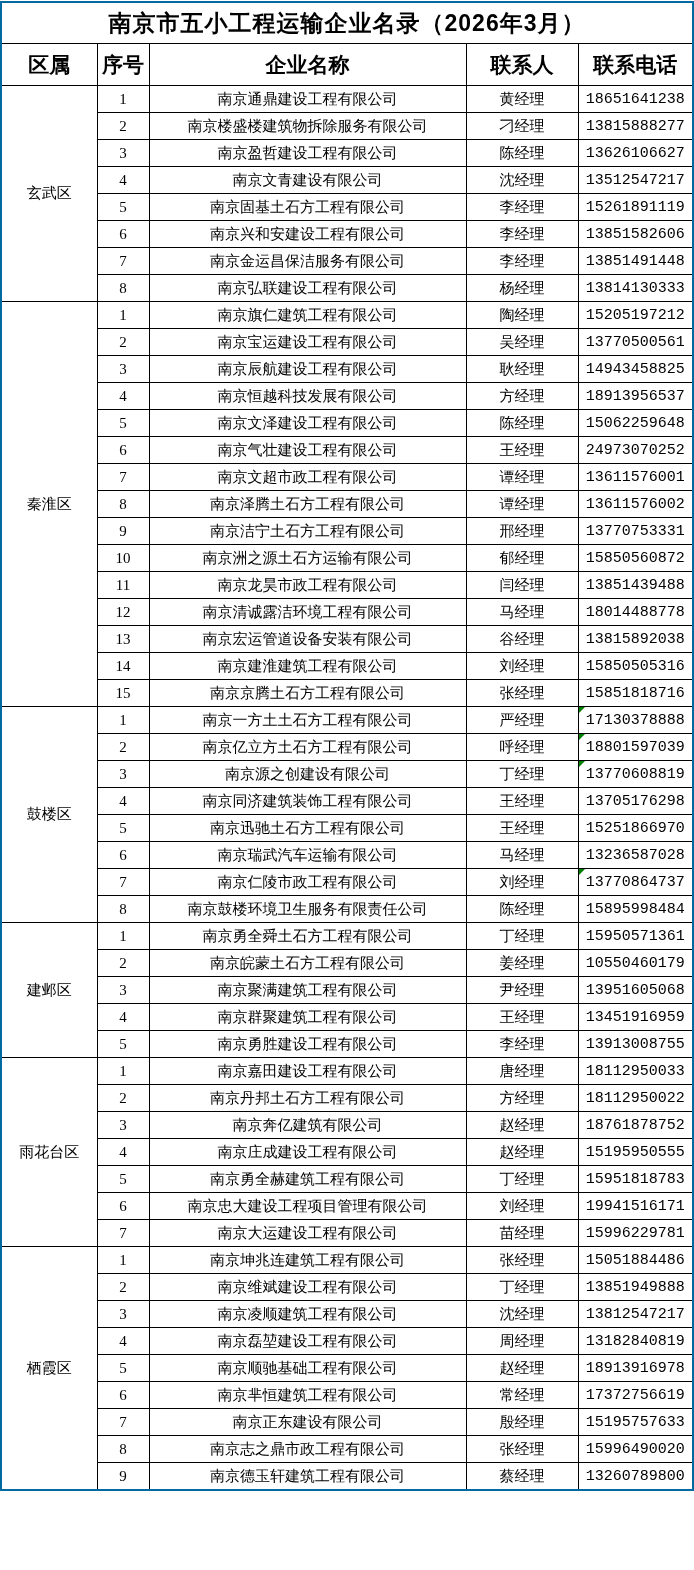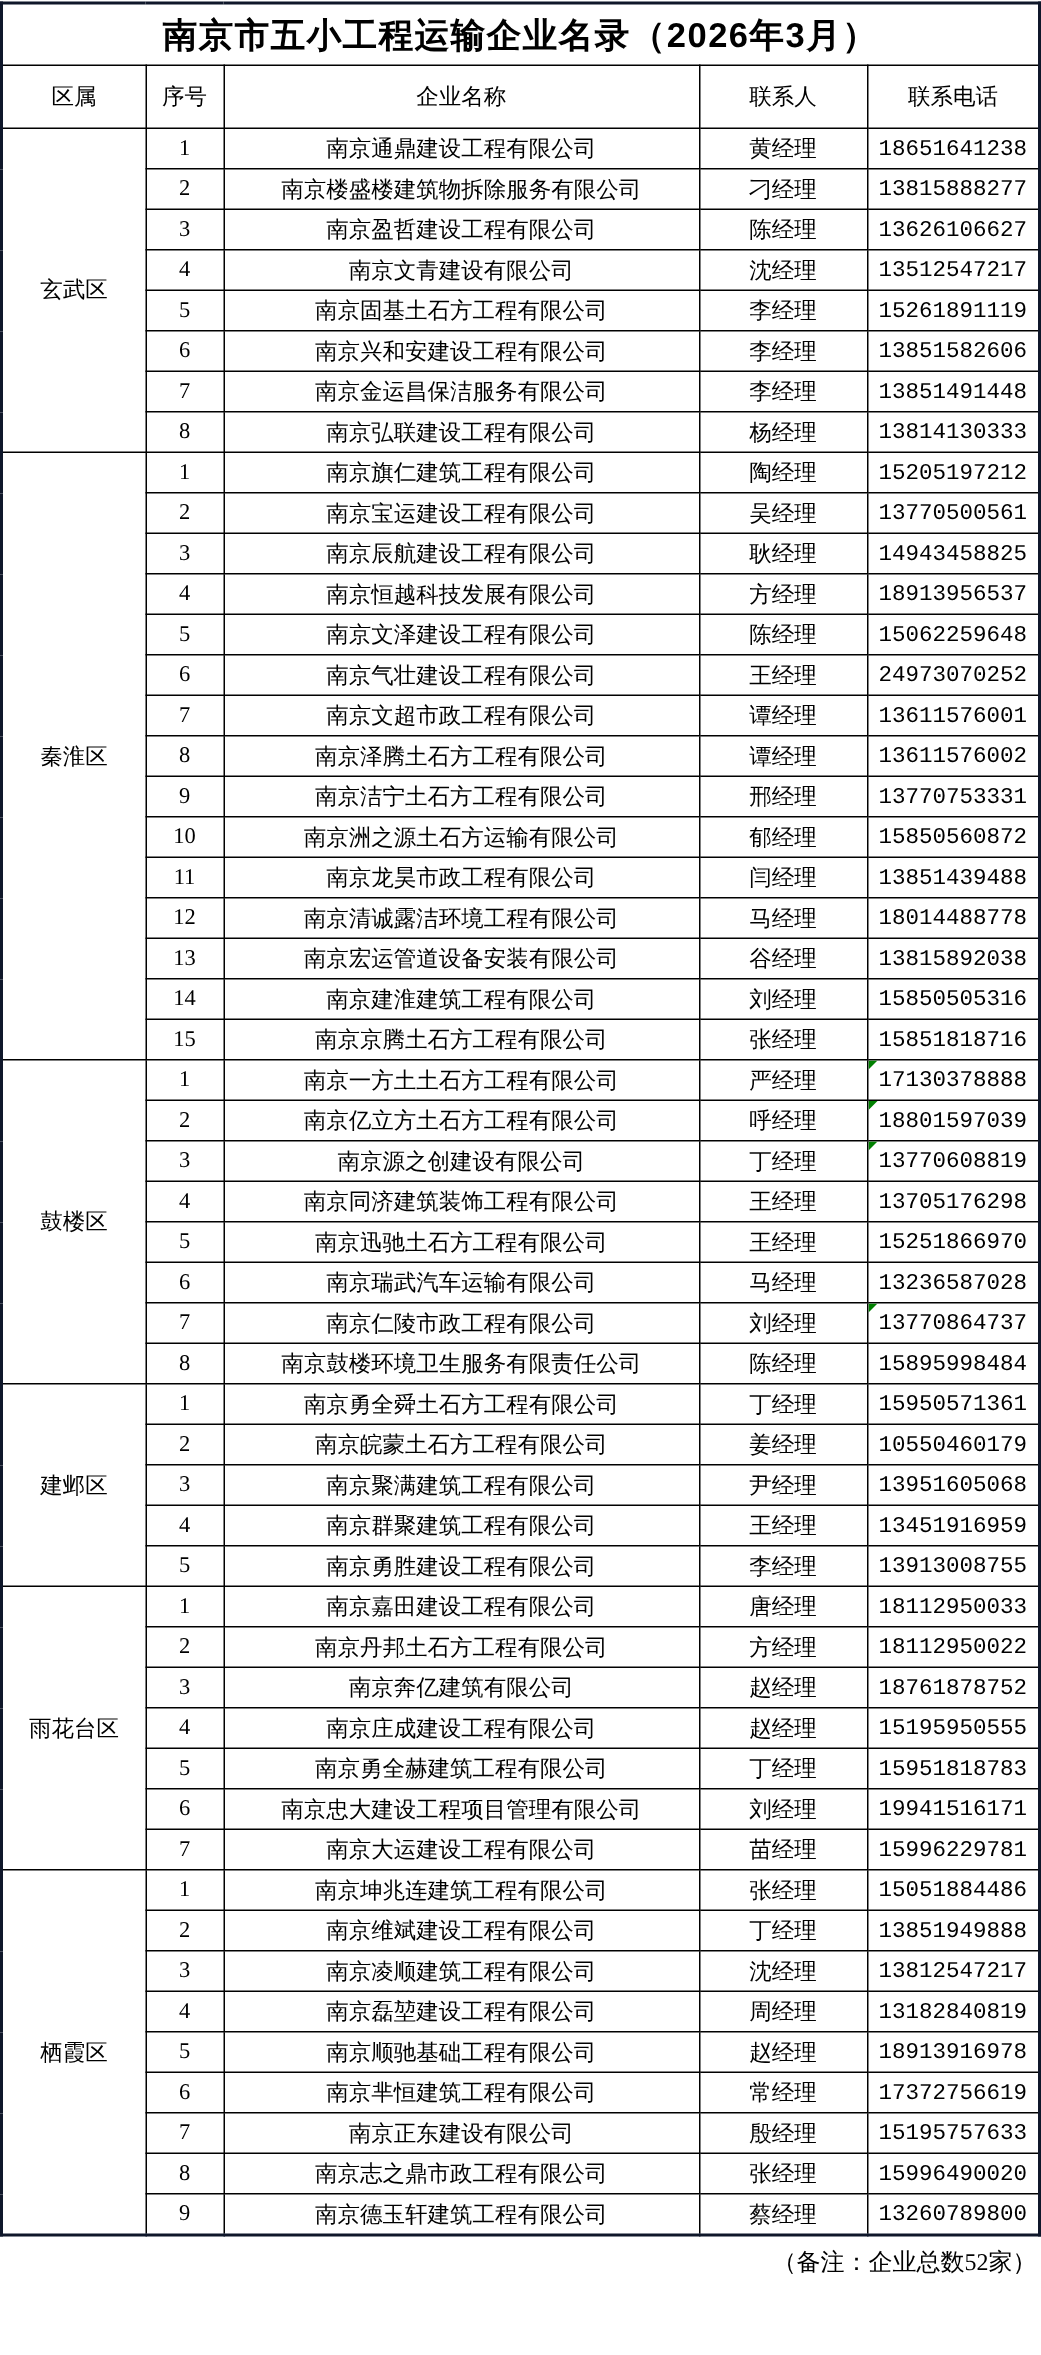--- a/index.html
+++ b/index.html
@@ -15,41 +15,41 @@
     height: 1570px;
     background: #ffffff;
     box-sizing: border-box;
     padding-top: 1px;
   }
   table.directory {
     border-collapse: collapse;
     table-layout: fixed;
     width: 692px;
     margin: 0 auto;
-    border: 2px solid #0f172a;
+    border: 2px solid #0369a1;
   }
   table.directory td, table.directory th {
     border: 1px solid #000000;
     padding: 0 2px;
     text-align: center;
     vertical-align: middle;
     overflow: hidden;
     white-space: nowrap;
   }
   .title-cell {
     height: 40px;
     font-size: 23px;
     font-weight: bold;
     letter-spacing: 1px;
     font-family: "Liberation Sans", sans-serif;
   }
   tr.header-row th {
     height: 41px;
-    font-size: 15px;
-    font-weight: normal;
+    font-size: 21px;
+    font-weight: bold;
   }
   tr.data-row td {
     height: 26px;
     font-size: 15px;
     font-weight: normal;
   }
   td.col-no, td.col-phone {
     font-family: "Liberation Serif", serif;
     font-size: 15px;
   }
@@ -424,14 +424,13 @@
         </tr>
         <tr class="data-row">
           <td class="col-no">9</td>
           <td class="col-company">南京德玉轩建筑工程有限公司</td>
           <td class="col-contact">蔡经理</td>
           <td class="col-phone">13260789800</td>
         </tr>
       </tbody>
   </table>
 
-  <div class="footer-note">（备注：企业总数52家）</div>
 </div>
 
 </body></html>

